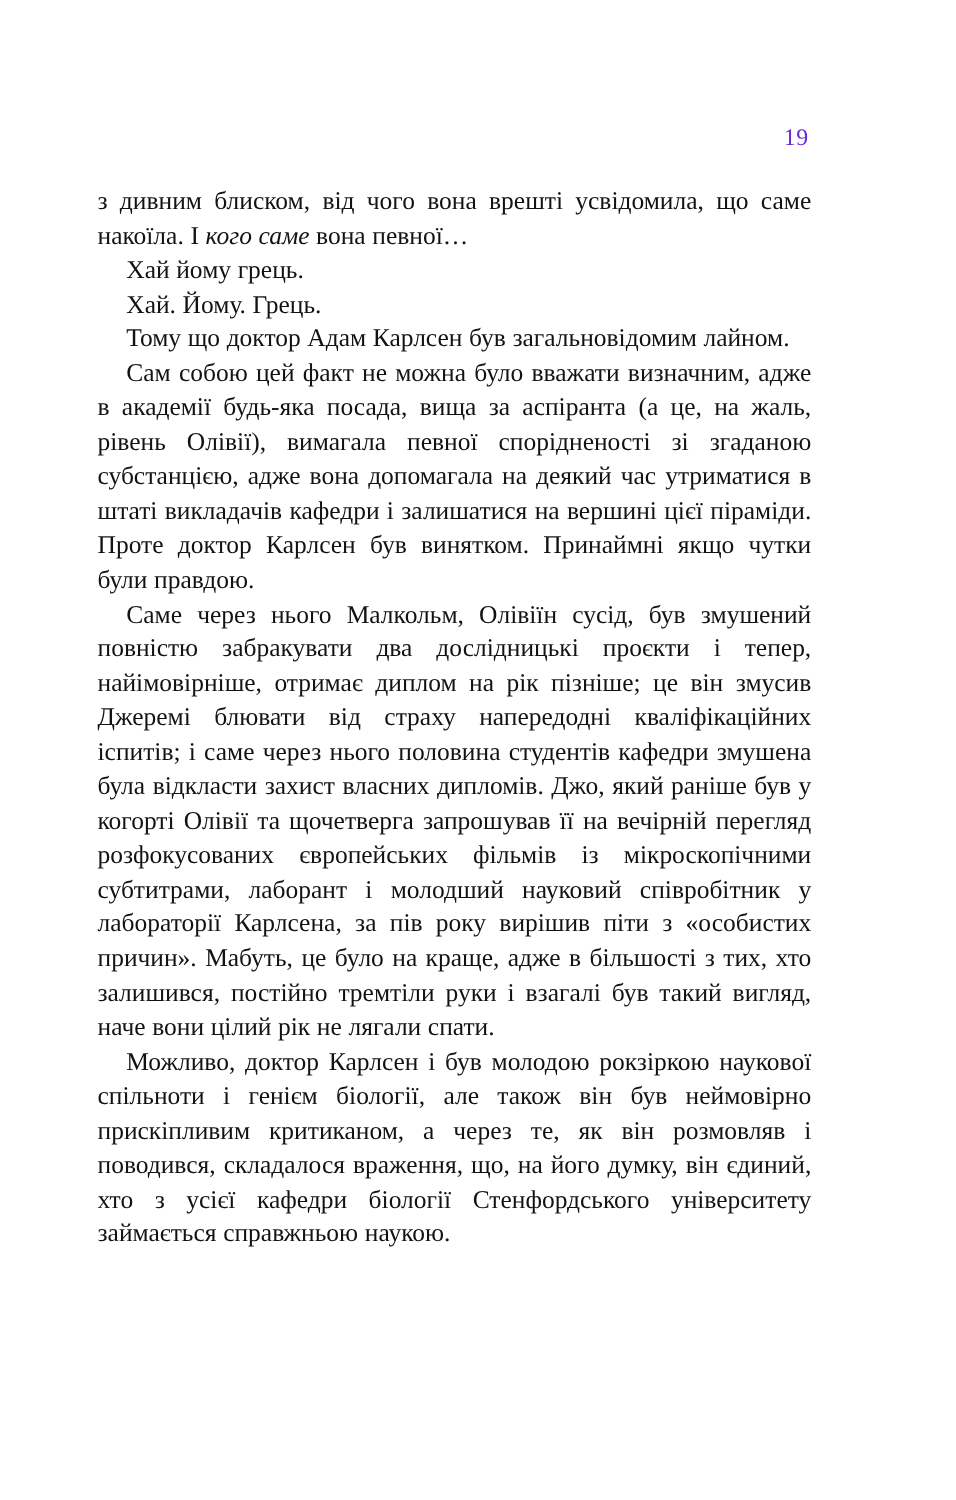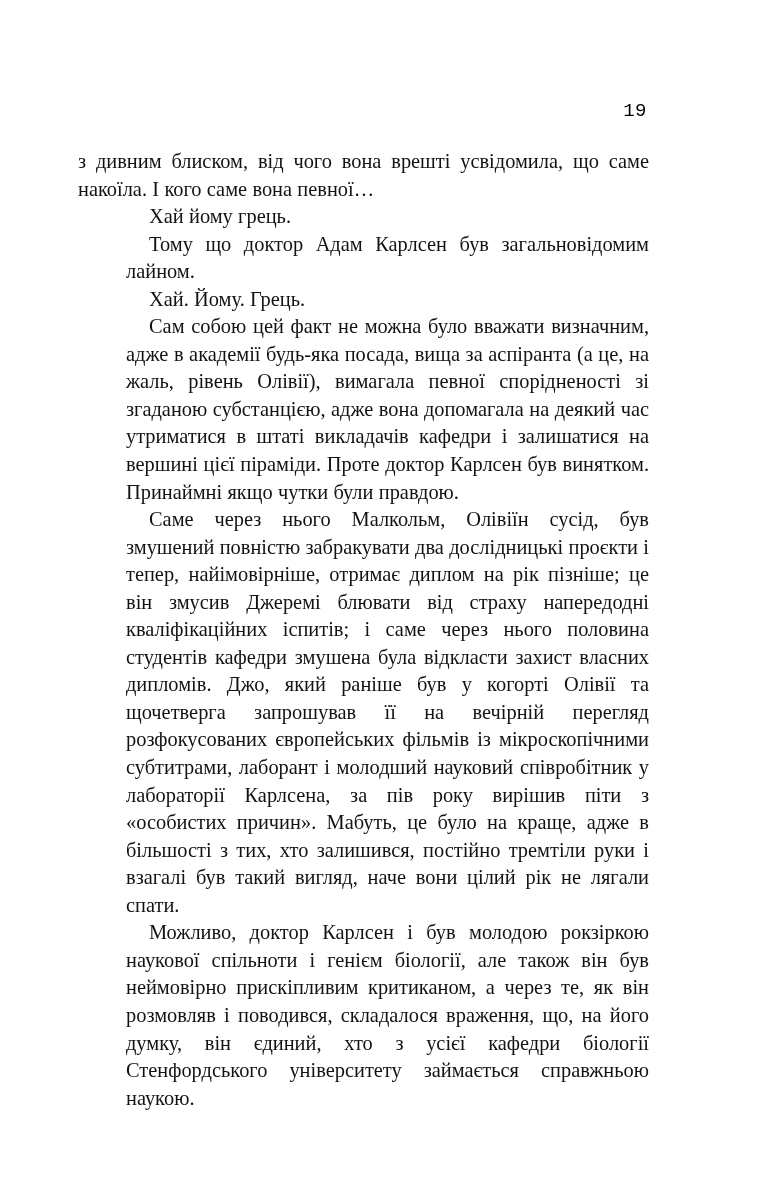--- a/index.html
+++ b/index.html
@@ -23,24 +23,24 @@
   .header {
     position: absolute;
     left: 78px;
     right: 118px;
     top: 98px;
     height: 26px;
     text-align: right;
   }
   .folio {
     display: inline-block;
-    font-family: Liberation Mono, monospace;
+    font-family: Liberation Serif, serif;
     font-size: 19px;
     letter-spacing: 0.5px;
-    color: #000000;
+    color: #6d28d9;
     line-height: 26px;
   }
 
   
   .textblock {
     position: absolute;
     left: 78px;
     top: 148px;
     width: 571px;
   }
@@ -51,23 +51,23 @@
     line-height: 27.55px;
     text-align: justify;
     text-align-last: left;
     text-indent: 0;
     word-spacing: 0.2px;
     hyphens: manual;
     color: #121212;
   }
   .para.indent {
     text-indent: 23px;
-    margin-left: 48px;
   }
   .para .it {
+    font-style: italic;
   }
   
   .para.short {
     text-align: left;
   }
 </style>
 </head>
 <body>
 
 <div class="page">
@@ -77,23 +77,23 @@
   </div>
 
   <div class="textblock">
 
     <p class="para">
       <span>з дивним блиском, від чого вона врешті усвідомила, що саме накоїла. І </span><span class="it">кого саме</span><span> вона певної…</span>
     </p>
 
     <p class="para indent short">Хай йому грець.</p>
 
+    <p class="para indent short">Хай. Йому. Грець.</p>
+
     <p class="para indent">Тому що доктор Адам Карлсен був загальновідомим лайном.</p>
-
-    <p class="para indent short">Хай. Йому. Грець.</p>
 
     <p class="para indent">Сам собою цей факт не можна було вважати визначним, адже в академії будь-яка посада, вища за аспіранта (а це, на жаль, рівень Олівії), вимагала певної спорідненості зі згаданою субстанцією, адже вона допомагала на деякий час утриматися в штаті викладачів кафедри і залишатися на вершині цієї піраміди. Проте доктор Карлсен був винятком. Принаймні якщо чутки були правдою.</p>
 
     <p class="para indent">Саме через нього Малкольм, Олівіїн сусід, був змушений повністю забракувати два дослідницькі проєкти і тепер, найімовірніше, отримає диплом на рік пізніше; це він змусив Джеремі блювати від страху напередодні кваліфікаційних іспитів; і саме через нього половина студентів кафедри змушена була відкласти захист власних дипломів. Джо, який раніше був у когорті Олівії та щочетверга запрошував її на вечірній перегляд розфокусованих європейських фільмів із мікроскопічними субтитрами, лаборант і молодший науковий співробітник у лабораторії Карлсена, за пів року вирішив піти з «особистих причин». Мабуть, це було на краще, адже в більшості з тих, хто залишився, постійно тремтіли руки і взагалі був такий вигляд, наче вони цілий рік не лягали спати.</p>
 
     <p class="para indent">Можливо, доктор Карлсен і був молодою рокзіркою наукової спільноти і генієм біології, але також він був неймовірно прискіпливим критиканом, а через те, як він розмовляв і поводився, складалося враження, що, на його думку, він єдиний, хто з усієї кафедри біології Стенфордського університету займається справжньою наукою.</p>
 
   </div>
 </div>
 

